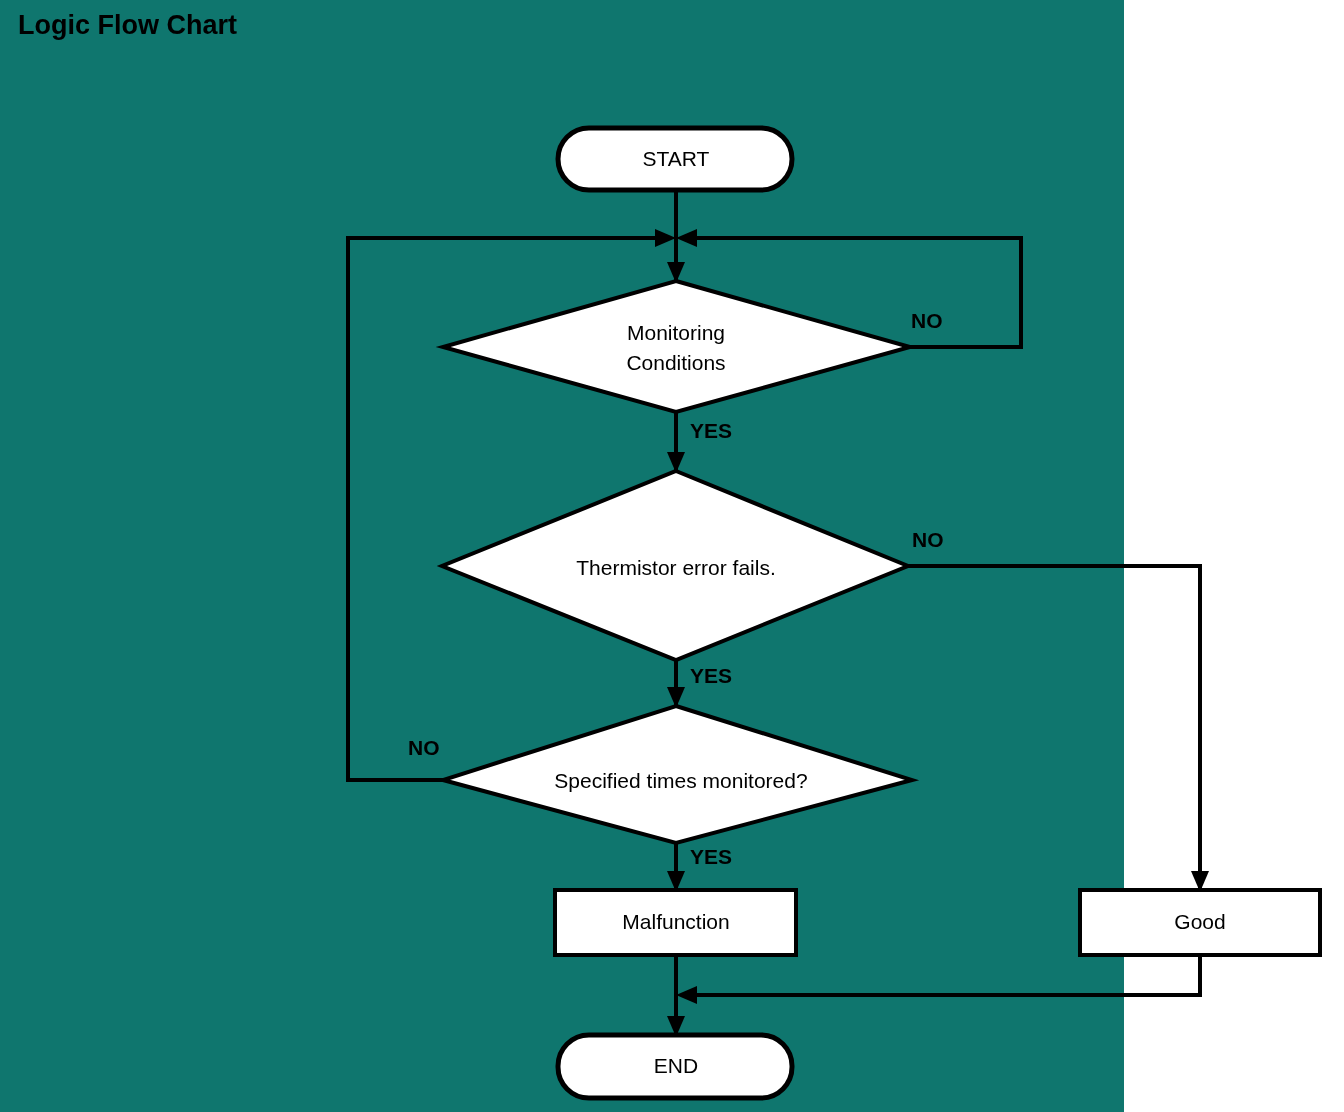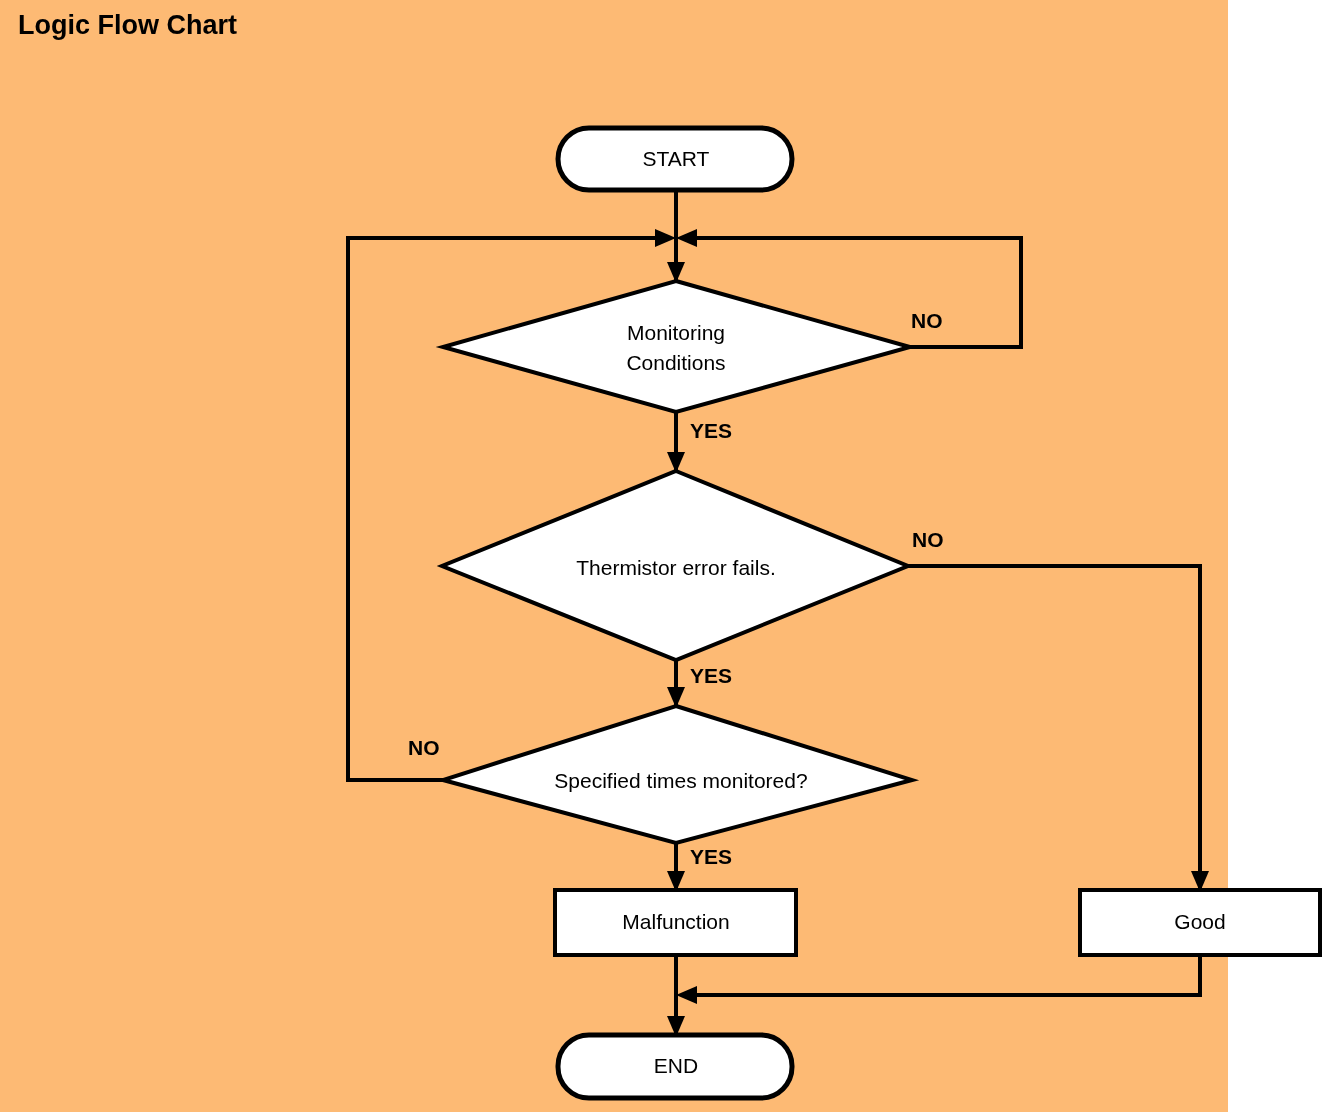--- a/index.html
+++ b/index.html
@@ -10,23 +10,23 @@
   body {
     width: 1344px;
     height: 1112px;
     font-family: "Liberation Sans", sans-serif;
     color: #000000;
     overflow: hidden;
     position: relative;
   }
   #page {
     position: relative;
-    width: 1228px;
+    width: 1124px;
     height: 1112px;
-    background: #fdba74;
+    background: #0f766e;
   }
   #chart-title {
     position: absolute;
     left: 18px;
     top: 10px;
     font-size: 27px;
     font-weight: bold;
     letter-spacing: 0px;
     color: #000000;
     white-space: nowrap;

